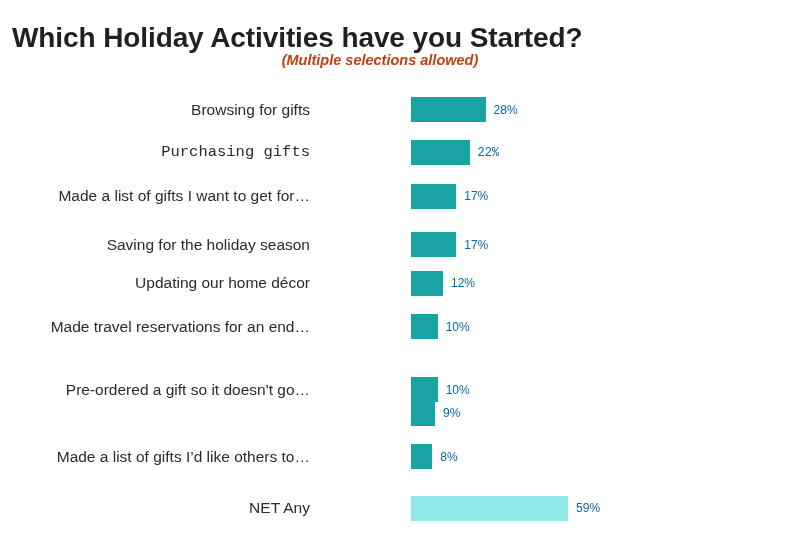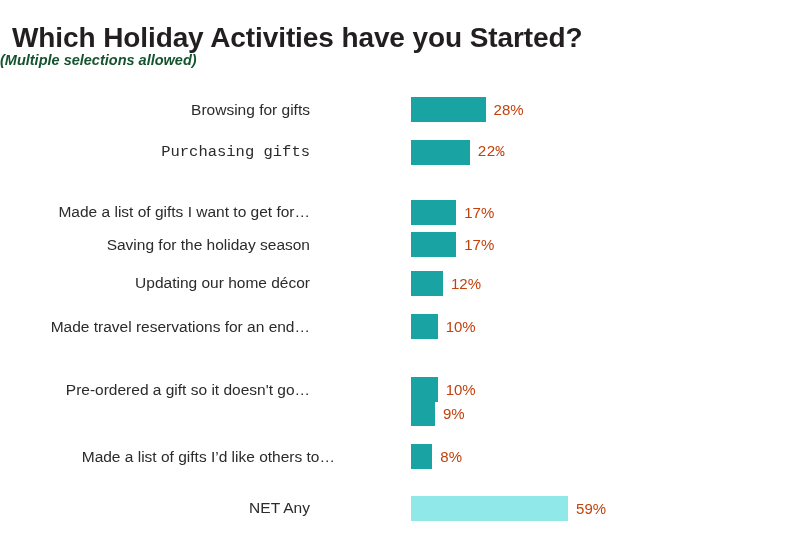--- a/index.html
+++ b/index.html
@@ -32,25 +32,25 @@
     font-weight: bold;
     color: #231f20;
     letter-spacing: -0.1px;
     white-space: nowrap;
   }
   .chart-subtitle {
     position: absolute;
     top: 52px;
     left: 0;
     width: 760px;
-    text-align: left;
+    text-align: center;
     font-size: 14.5px;
     font-weight: bold;
     font-style: italic;
-    color: #14532d;
+    color: #c2410c;
     white-space: nowrap;
   }
 
   
   #plot {
     position: absolute;
     top: 97px;
     left: 0;
     width: 791px;
   }
@@ -87,22 +87,22 @@
     height: 25px;
     background: #1aa3a3;
     flex: none;
   }
   .bar.net {
     background: #90e8e8;
   }
 
   .val-label {
     margin-left: 8px;
-    font-size: 15px;
-    color: #c2410c;
+    font-size: 12px;
+    color: #0369a1;
     white-space: nowrap;
     line-height: 1;
     text-align: right;
   }
 </style>
 </head>
 <body>
 
 <div id="chart-root">
 
@@ -118,21 +118,21 @@
           <div class="val-label">28%</div>
         </div>
       </div>
       <div class="bar-row" style="top: 43.4px; font-family: Liberation Mono, monospace;">
         <div class="cat-label">Purchasing gifts</div>
         <div class="bar-track">
           <div class="bar" style="width: 58.586px; background: rgb(26, 163, 163);"></div>
           <div class="val-label">22%</div>
         </div>
       </div>
-      <div class="bar-row" style="top: 86.8px; margin-top: 16px;">
+      <div class="bar-row" style="top: 86.8px;">
         <div class="cat-label">Made a list of gifts I want to get for…</div>
         <div class="bar-track">
           <div class="bar" style="width: 45.271px; background: rgb(26, 163, 163);"></div>
           <div class="val-label">17%</div>
         </div>
       </div>
       <div class="bar-row" style="top: 135px;">
         <div class="cat-label">Saving for the holiday season</div>
         <div class="bar-track">
           <div class="bar" style="width: 45.271px; background: rgb(26, 163, 163);"></div>
@@ -159,21 +159,21 @@
           <div class="bar" style="width: 26.63px; background: rgb(26, 163, 163);"></div>
           <div class="val-label">10%</div>
         </div>
       </div>
       <div class="bar-row" style="top: 303.8px;">
         <div class="bar-track">
           <div class="bar" style="width: 23.967px; background: rgb(26, 163, 163);"></div>
           <div class="val-label">9%</div>
         </div>
       </div>
-      <div class="bar-row" style="top: 347.2px; padding-left: 25px;">
+      <div class="bar-row" style="top: 347.2px;">
         <div class="cat-label">Made a list of gifts I’d like others to…</div>
         <div class="bar-track">
           <div class="bar" style="width: 21.304px; background: rgb(26, 163, 163);"></div>
           <div class="val-label">8%</div>
         </div>
       </div>
       <div class="bar-row" style="top: 398.6px;">
         <div class="cat-label">NET Any</div>
         <div class="bar-track">
           <div class="bar net" style="width: 157.117px; background: rgb(144, 232, 232);"></div>

